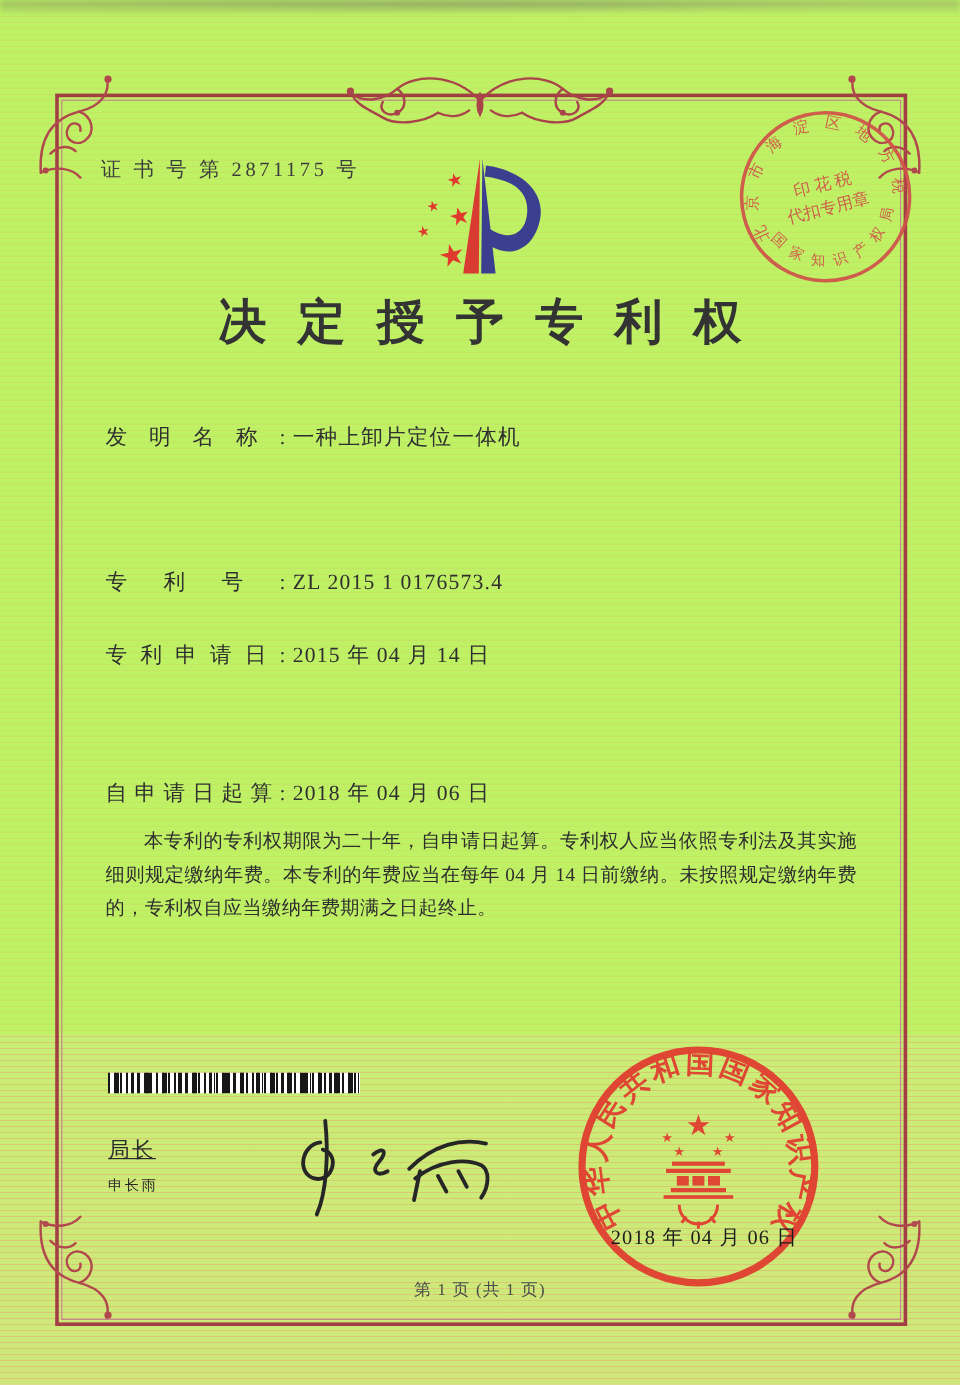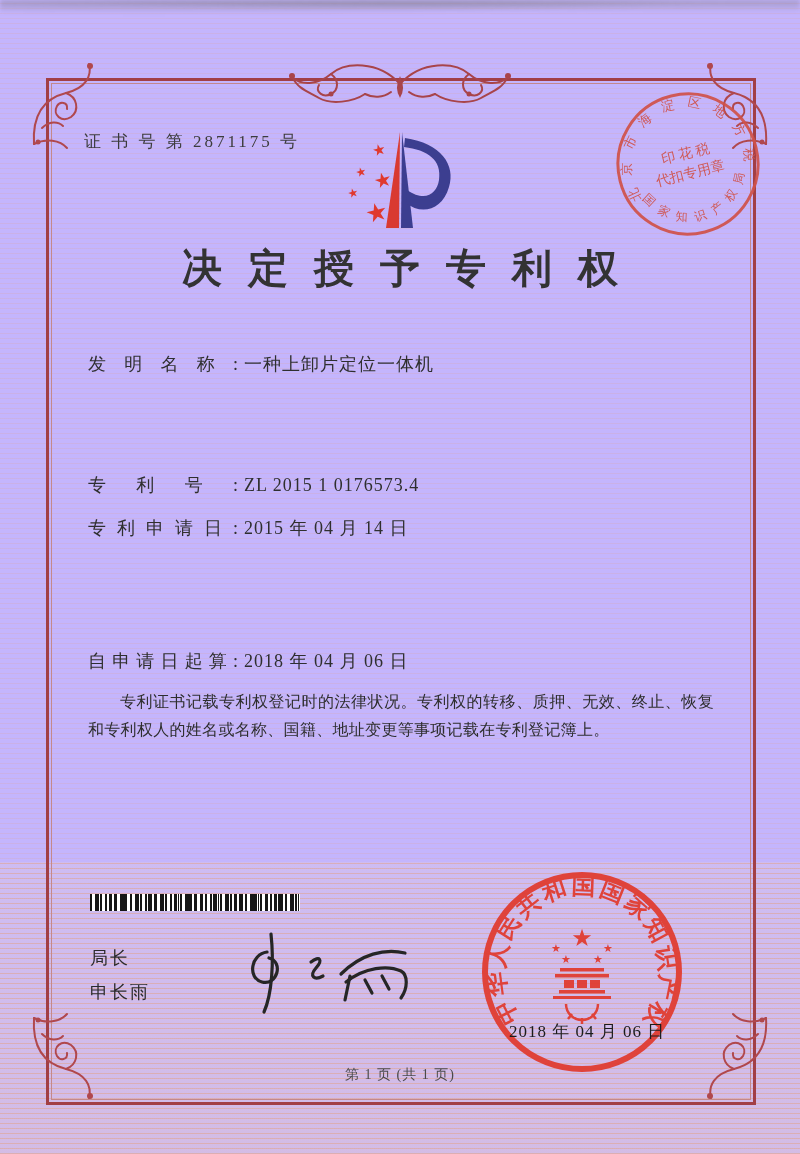--- a/index.html
+++ b/index.html
@@ -1,17 +1,17 @@
 <!DOCTYPE html>
 <html><head>
 <meta charset="utf-8">
 <style>
   html,body{margin:0;padding:0;}
   body{width:800px;height:1154px;background:#f7f5ef;font-family:"Liberation Serif","DejaVu Serif",serif;overflow:hidden;}
-  .page{position:relative;width:800px;height:1154px;background:#c4b5fd;overflow:hidden;}
+  .page{position:relative;width:800px;height:1154px;background:#bef264;overflow:hidden;}
 
   
   .waves{position:absolute;inset:0;background:repeating-linear-gradient(0deg,rgba(233,158,112,0.16) 0 1px,rgba(255,255,255,0) 1px 5px);pointer-events:none;}
   .waves-strong{position:absolute;left:0;right:0;top:862px;bottom:0;background:repeating-linear-gradient(0deg,rgba(229,148,98,0.30) 0 1px,rgba(255,255,255,0) 1px 5px),linear-gradient(180deg,rgba(250,219,196,0.18),rgba(247,205,175,0.30));pointer-events:none;}
   .scan-smudge{position:absolute;top:0;left:0;right:0;height:16px;background:radial-gradient(ellipse at 18% 0%,rgba(90,90,90,.40),transparent 60%),radial-gradient(ellipse at 52% 0%,rgba(120,120,120,.30),transparent 55%),radial-gradient(ellipse at 92% 0%,rgba(100,100,100,.35),transparent 55%);filter:blur(2px);}
 
   
   .frame{position:absolute;left:46px;top:78px;right:44px;bottom:49px;border:3px solid #a23f45;}
   .frame-inner{position:absolute;inset:2px;border:1px solid #c4888b;}
 
@@ -26,22 +26,22 @@
   .frow .val{margin-left:6px;letter-spacing:1px;}
 
   .body-text{position:absolute;left:88px;right:86px;top:688px;font-size:16px;line-height:28px;color:#2e2e2e;text-align:justify;}
   .body-text p{margin:0;text-indent:32px;letter-spacing:0.3px;}
 
   .barcode{position:absolute;left:90px;top:894px;width:210px;height:17px;background-color:#fff;background-image:
     repeating-linear-gradient(90deg,#161616 0 2px,transparent 2px 5px),
     repeating-linear-gradient(90deg,#161616 0 1px,transparent 1px 8px),
     repeating-linear-gradient(90deg,transparent 0 6px,#161616 6px 9px,transparent 9px 13px);}
 
-  .signoff-title{position:absolute;left:90px;top:946px;font-size:18px;color:#2b2b2b;letter-spacing:2px;}
-  .signoff-name{position:absolute;left:90px;top:980px;font-size:18px;color:#2b2b2b;letter-spacing:2px;}
+  .signoff-title{position:absolute;left:90px;top:946px;font-size:18px;color:#2b2b2b;letter-spacing:2px;text-decoration:underline;}
+  .signoff-name{position:absolute;left:90px;top:980px;font-size:12px;color:#2b2b2b;letter-spacing:2px;}
   .signature{position:absolute;left:215px;top:924px;}
 
   .seal{position:absolute;left:476px;top:866px;opacity:.93;}
   .seal-date{position:absolute;left:487px;top:1020px;width:200px;text-align:center;font-size:17px;color:#1c1c1c;letter-spacing:1px;white-space:nowrap;}
 
   .tax-stamp{position:absolute;left:606px;top:82px;transform:rotate(-14deg);opacity:.92;}
 
   .footer{position:absolute;left:0;right:0;top:1066px;text-align:center;font-size:14px;color:#4a4a4a;letter-spacing:1px;}
 </style>
 </head>
@@ -148,29 +148,29 @@
   </svg>
 
   <div class="doc-title">决定授予专利权</div>
 
   <div class="frow" style="top:352px">
     <span class="lbl">发明名称:</span><span class="val">一种上卸片定位一体机</span>
   </div>
   <div class="frow" style="top:473px">
     <span class="lbl">专利号:</span><span class="val">ZL 2015 1 0176573.4</span>
   </div>
-  <div class="frow" style="top:516px">
+  <div class="frow" style="top:534px">
     <span class="lbl">专利申请日:</span><span class="val">2015 年 04 月 14 日</span>
   </div>
   <div class="frow" style="top:649px">
     <span class="lbl">自申请日起算:</span><span class="val">2018 年 04 月 06 日</span>
   </div>
 
   <div class="body-text">
-    <p>专利证书记载专利权登记时的法律状况。专利权的转移、质押、无效、终止、恢复和专利权人的姓名或名称、国籍、地址变更等事项记载在专利登记簿上。</p>
+    <p>本专利的专利权期限为二十年，自申请日起算。专利权人应当依照专利法及其实施细则规定缴纳年费。本专利的年费应当在每年 04 月 14 日前缴纳。未按照规定缴纳年费的，专利权自应当缴纳年费期满之日起终止。</p>
   </div>
 
   <div class="barcode"></div>
 
   <div class="signoff-title">局长</div>
   <div class="signoff-name">申长雨</div>
 
   <svg class="signature" width="210" height="95" viewBox="0 0 210 95">
     <g fill="none" stroke="#262626" stroke-width="3.2" stroke-linecap="round" stroke-linejoin="round">
       <path d="M52,28 C36,30 32,54 47,58 C62,62 69,38 54,34"></path>

